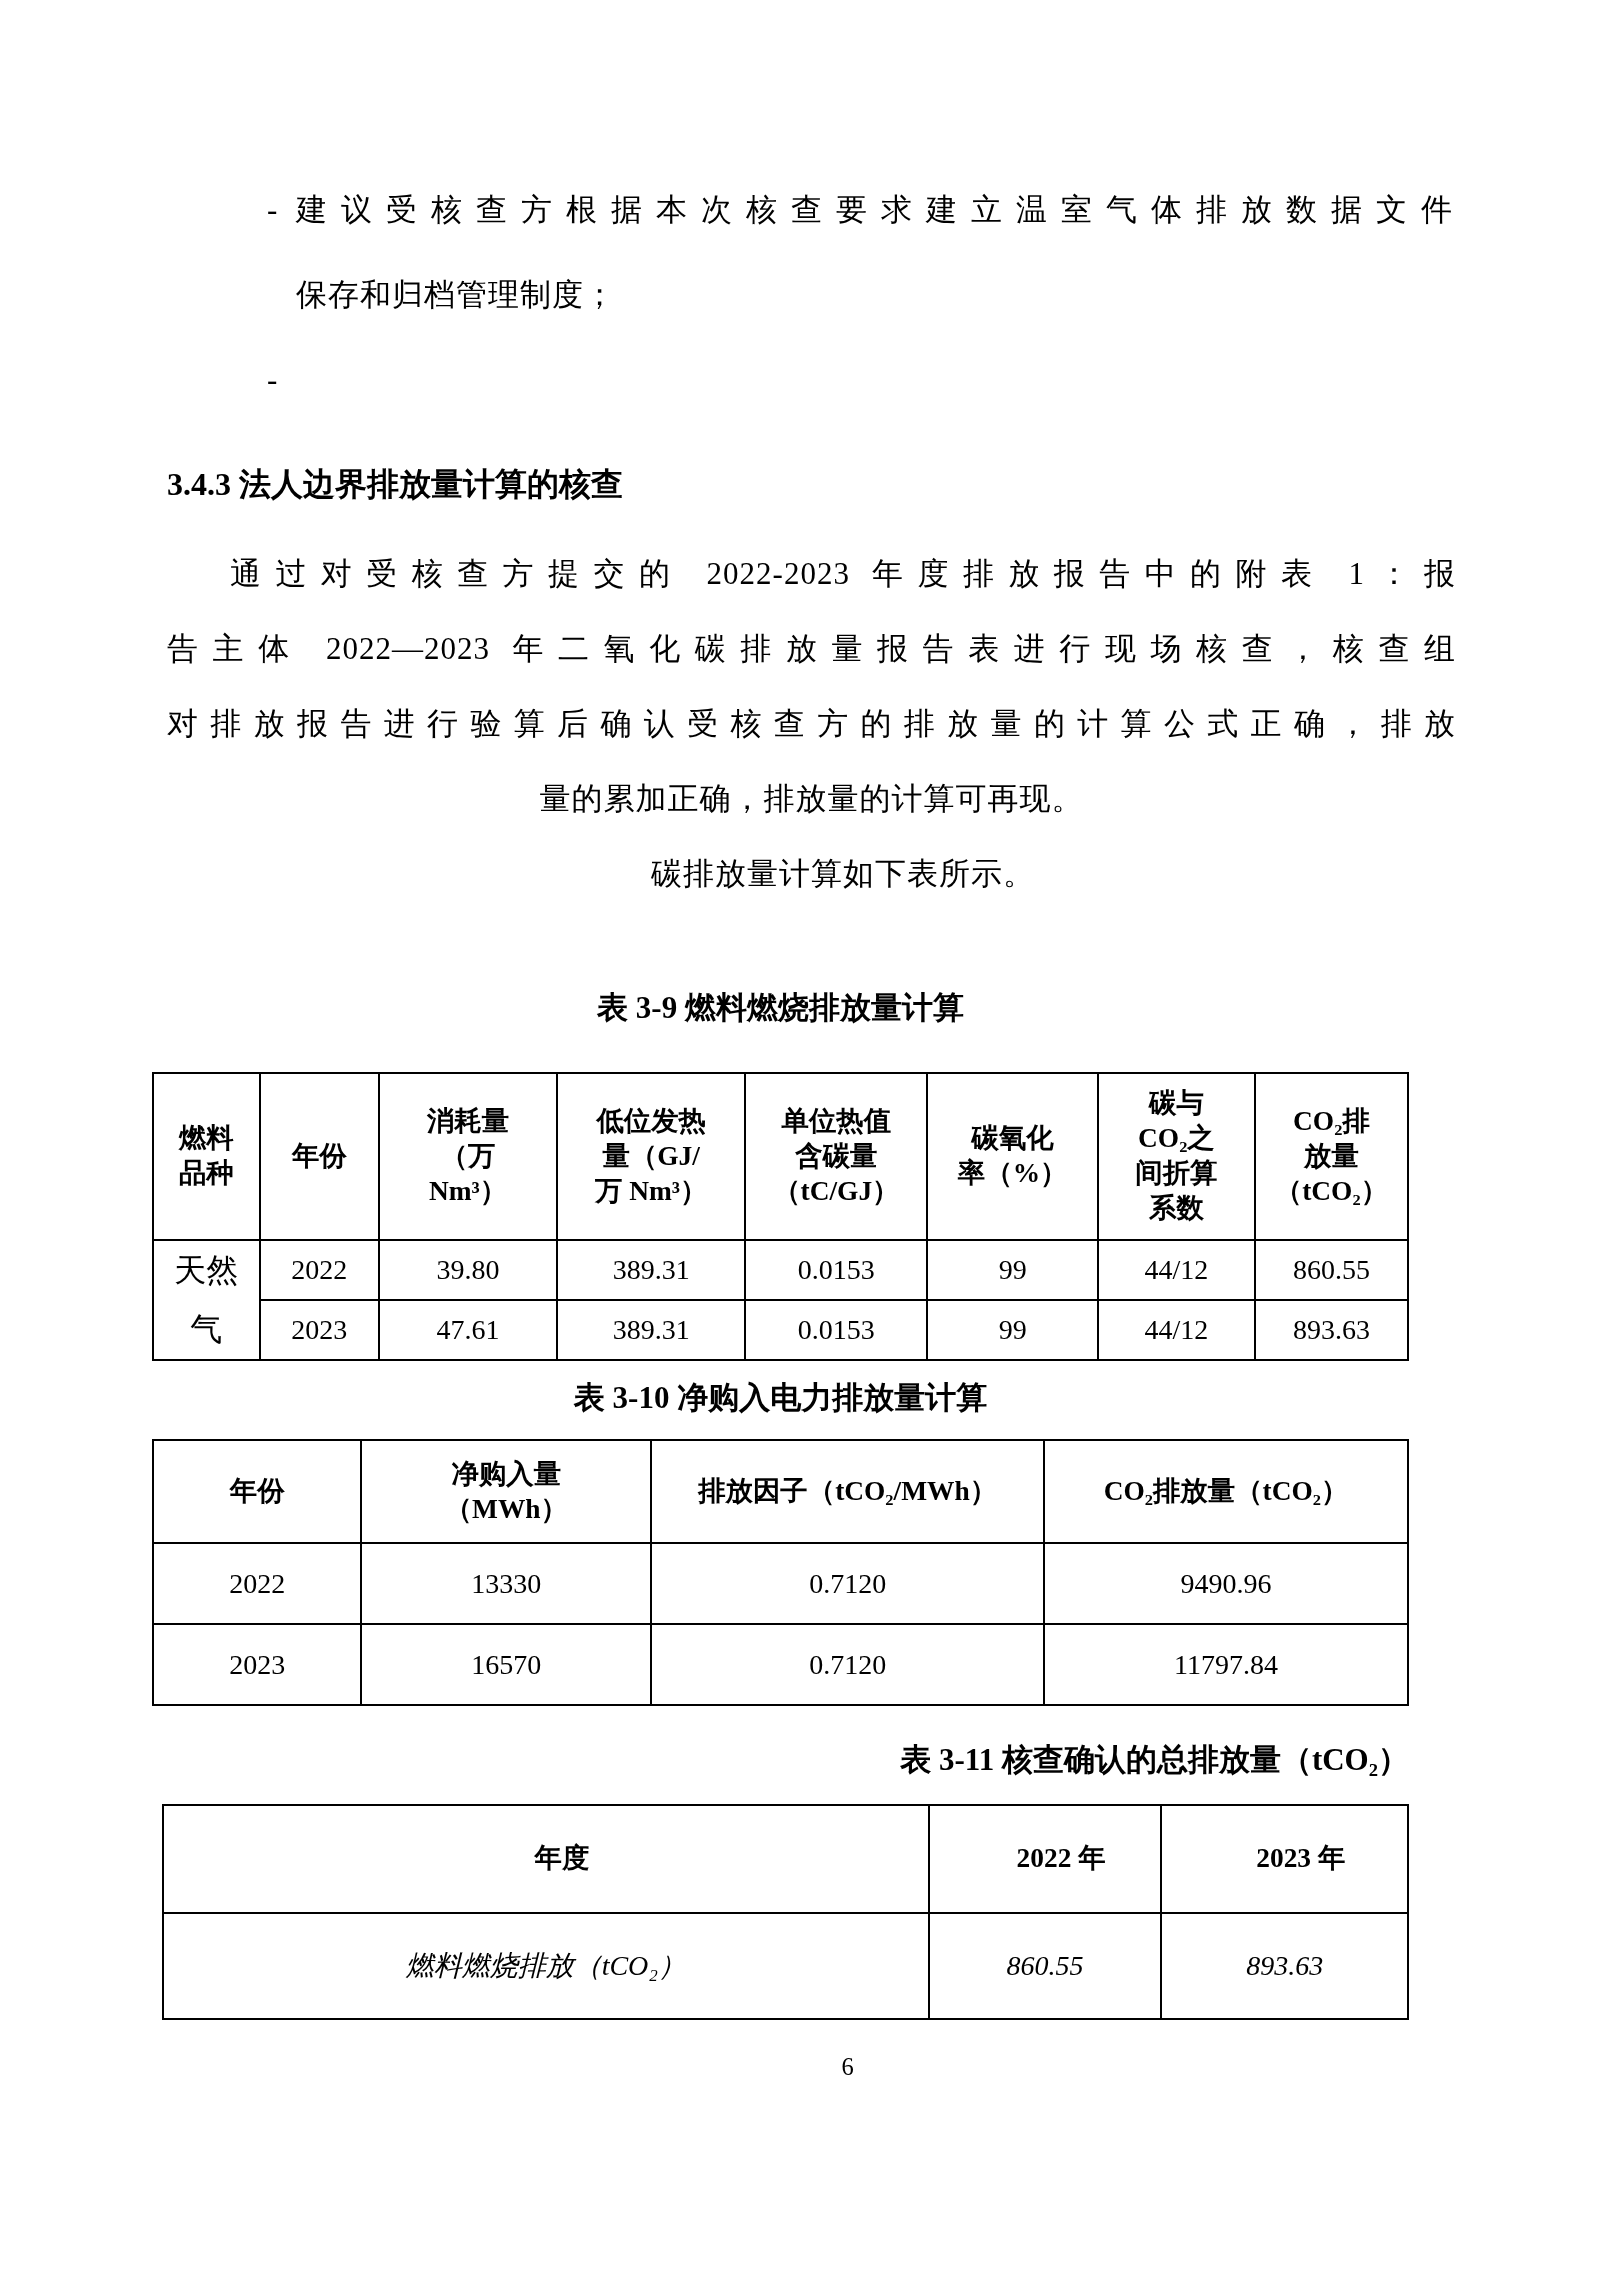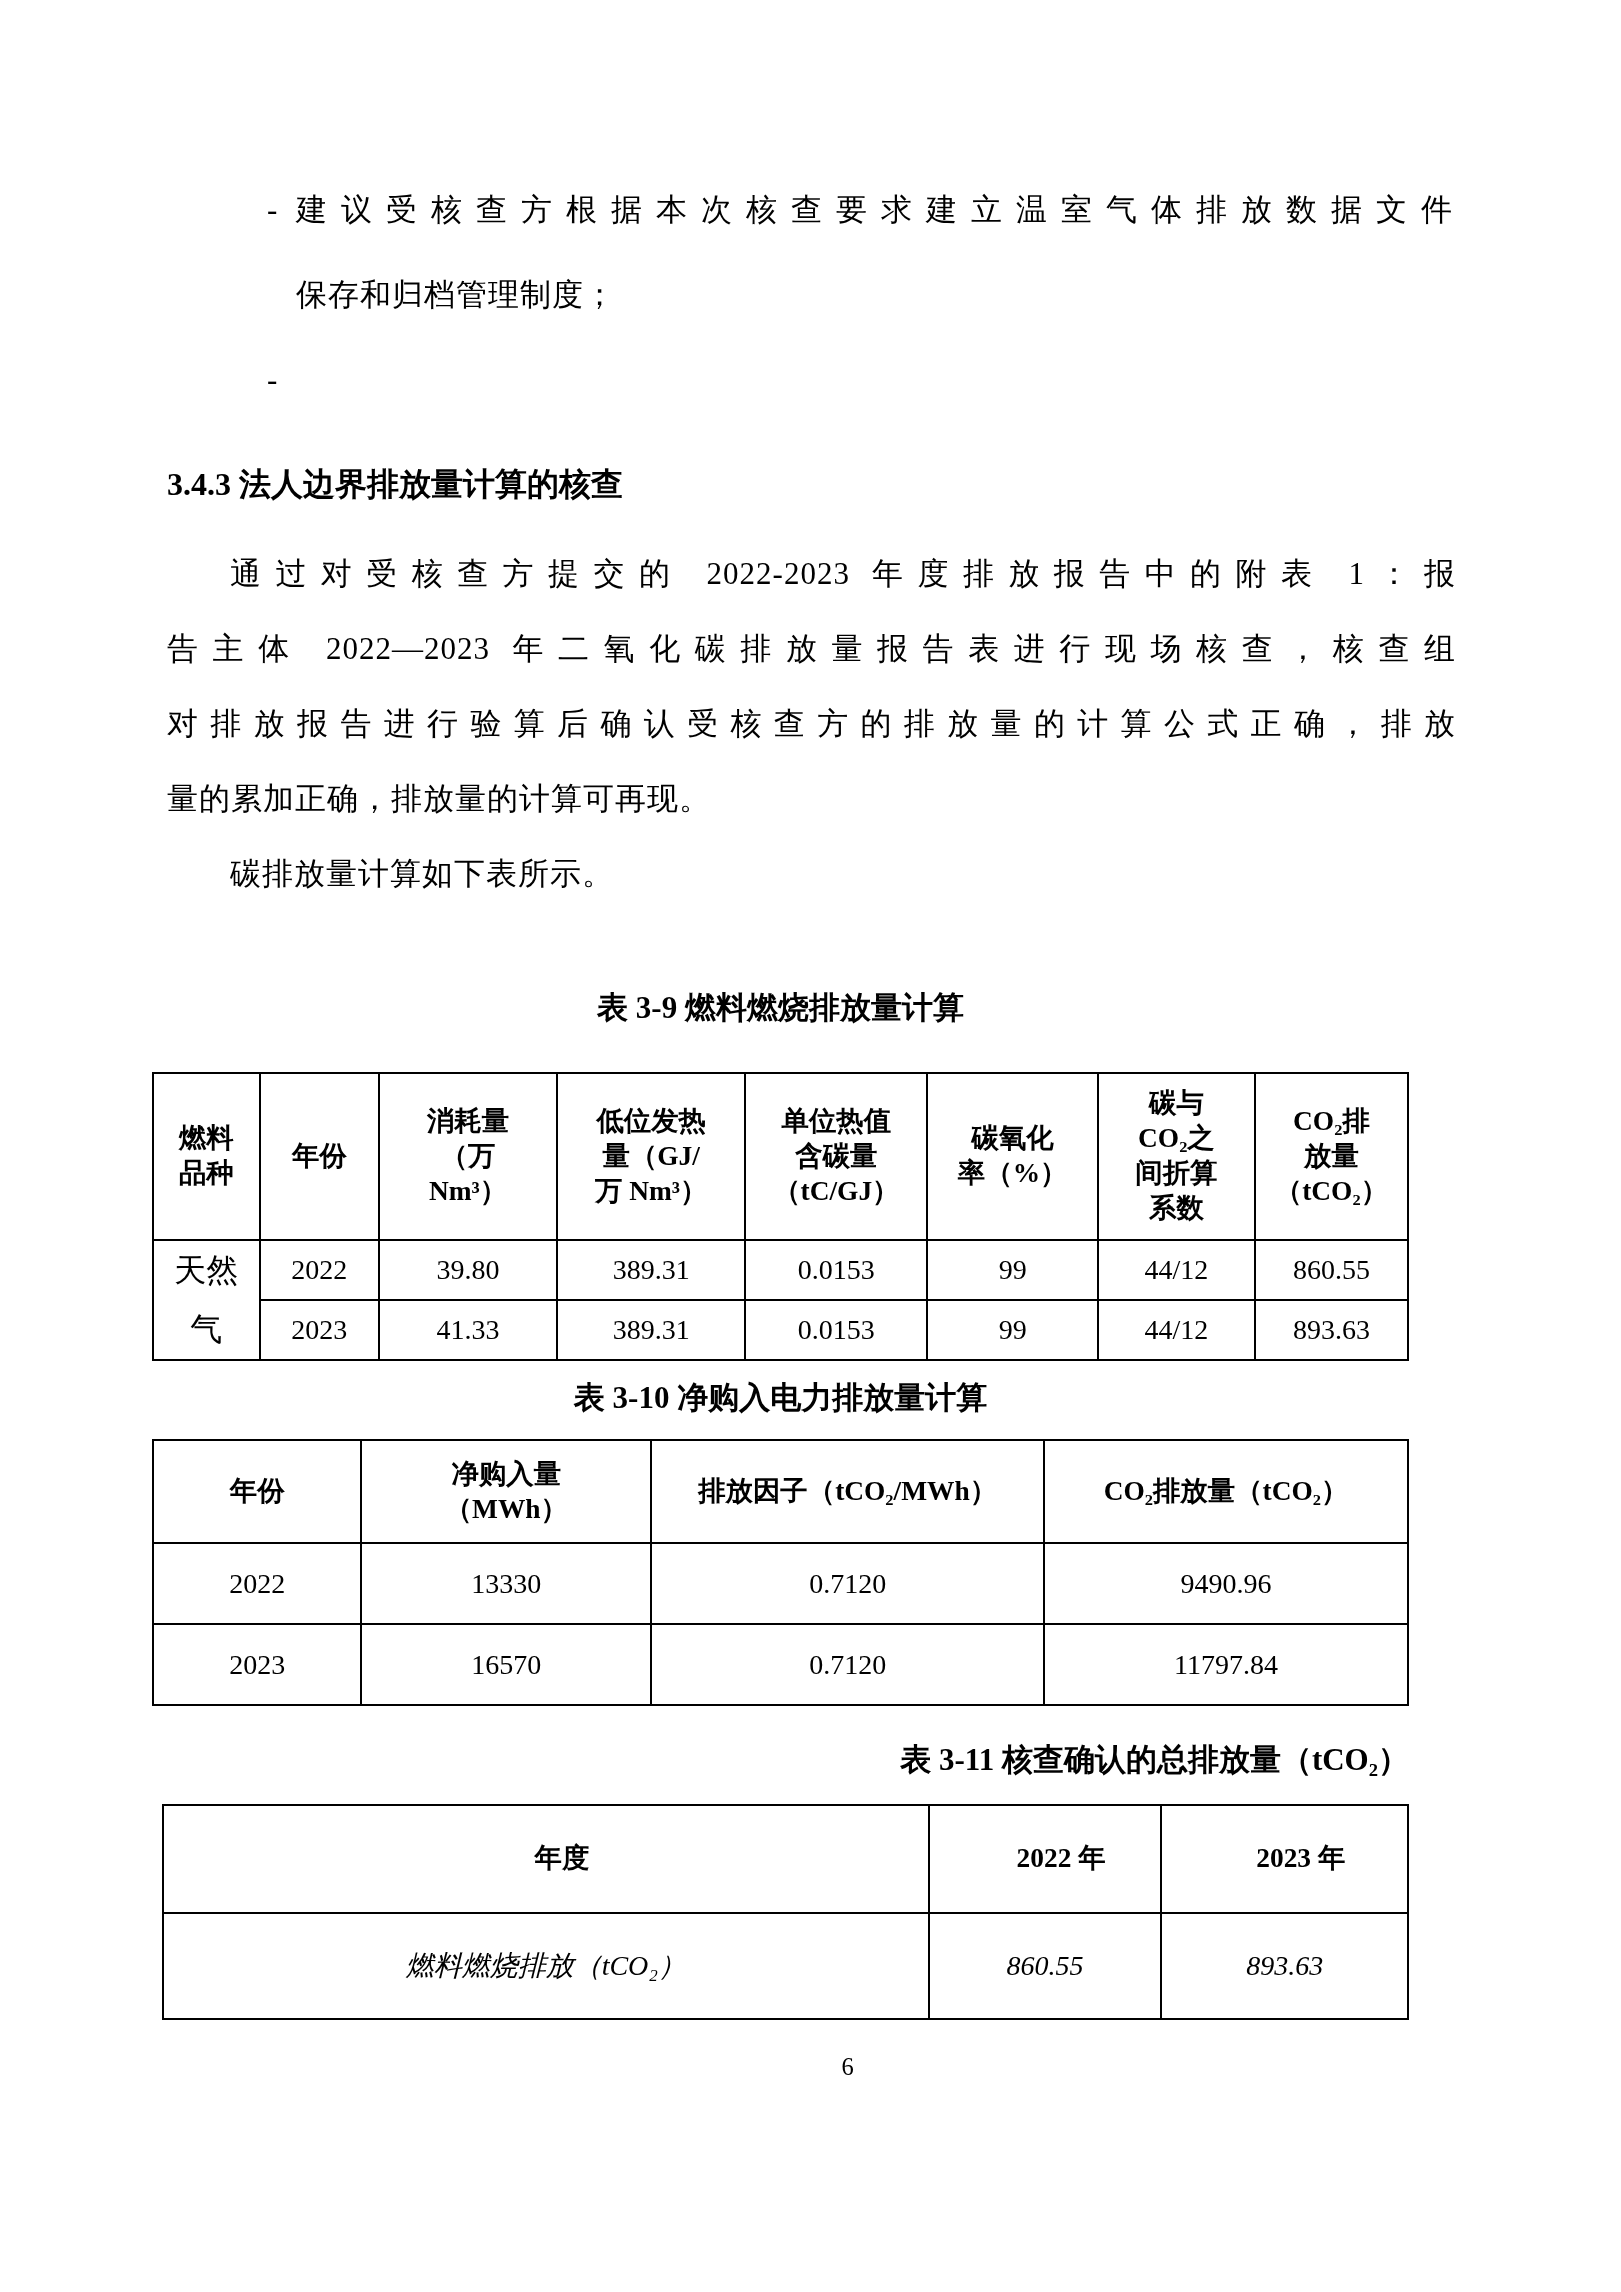--- a/index.html
+++ b/index.html
@@ -37,21 +37,21 @@
   
   .heading {
     margin: 33px 0 0 167px;
     font-size: 32px;
     font-weight: 700;
     line-height: 59px;
   }
 
   
   .para { margin: 21.6px 0 0 167px; width: 1289px; }
-  .pline { font-size: 31px; line-height: 75px; letter-spacing: 1px; }
+  .pline { font-size: 31px; line-height: 75px; letter-spacing: 1px; text-align: center; }
   .indent { text-indent: 63px; }
 
   
   .tbl-title {
     font-size: 31px;
     font-weight: 700;
     line-height: 51px;
     text-align: center;
   }
   .t39-title  { margin: 71px 0 12px 152px; width: 1257px; }
@@ -168,21 +168,21 @@
         <td>2022</td>
         <td>39.80</td>
         <td>389.31</td>
         <td>0.0153</td>
         <td>99</td>
         <td>44/12</td>
         <td>860.55</td>
       </tr>
       <tr>
         <td>2023</td>
-        <td>41.33</td>
+        <td>47.61</td>
         <td>389.31</td>
         <td>0.0153</td>
         <td>99</td>
         <td>44/12</td>
         <td>893.63</td>
       </tr>
     </tbody>
   </table>
 
   <div class="tbl-title t310-title">表 3-10 净购入电力排放量计算</div>

